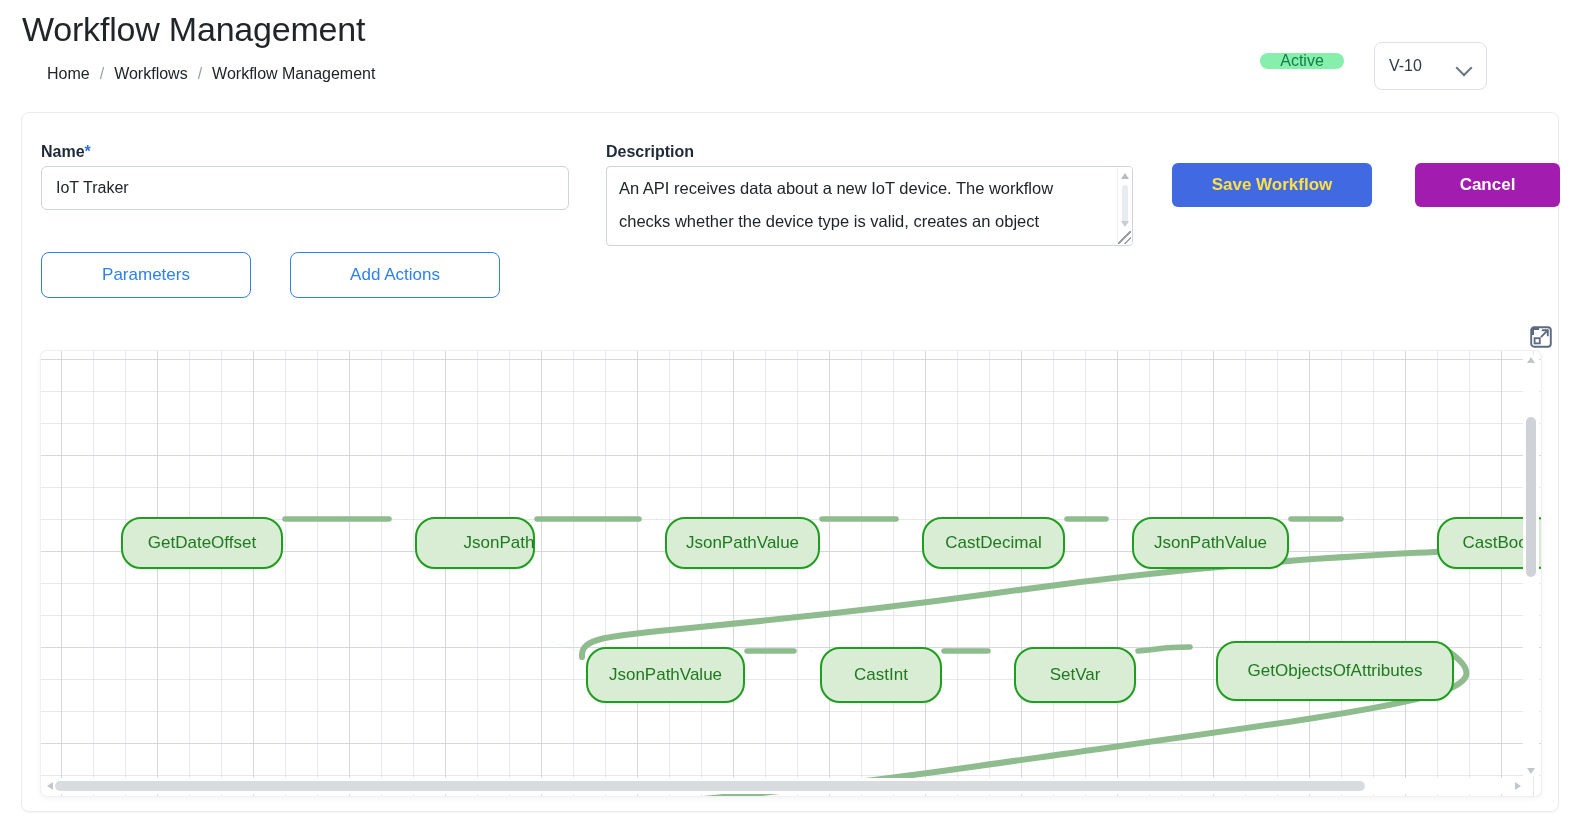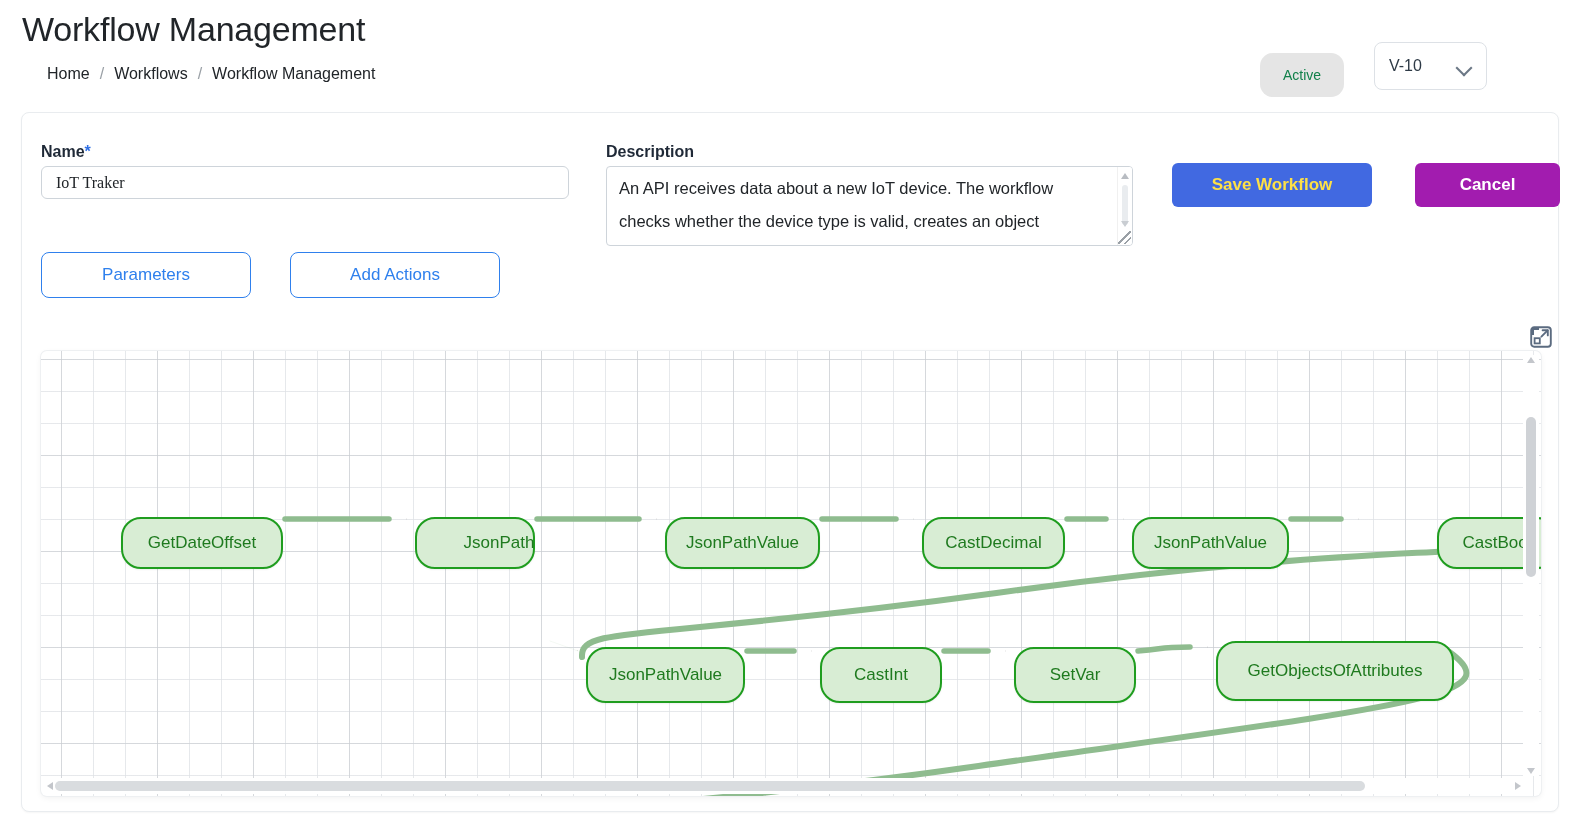--- a/index.html
+++ b/index.html
@@ -37,25 +37,25 @@
     align-items: flex-start;
     gap: 0px;
     margin-left: 25px;
   }
   #breadcrumb .crumb { color: #212529; text-decoration: none; }
   #breadcrumb .crumb-sep { color: #9aa0a6; margin: 0 10px; }
 
   #status-badge {
     position: absolute;
     left: 1260px; top: 53px;
-    width: 84px; height: 44px;
+    width: 84px; height: 16px;
     border-radius: 13px;
-    background: #e5e5e5;
+    background: #86efac;
     color: #11804a;
-    font-size: 14px;
+    font-size: 16px;
     display: flex;
     align-items: center;
     justify-content: center;
   }
 
   #version-select {
     position: absolute;
     left: 1374px; top: 42px;
     width: 113px; height: 48px;
     border: 1px solid #dde1e6;
@@ -102,25 +102,25 @@
     color: #1f2937;
   }
   .req-star { color: #2f6fe4; font-weight: bold; }
 
   #name-label  { left: 19px;  top: 30px; }
   #desc-label  { left: 584px; top: 30px; }
 
   #name-input {
     position: absolute;
     left: 19px; top: 53px;
-    width: 528px; height: 33px;
+    width: 528px; height: 44px;
     border: 1px solid #ced4da;
     border-radius: 6px;
     background: #fff;
-    font-family: Liberation Serif, serif;
+    font-family: Liberation Sans, sans-serif;
     font-size: 16px;
     color: #212529;
     padding: 0 14px;
     outline: none;
   }
 
   #desc-wrap {
     position: absolute;
     left: 584px; top: 53px;
     width: 527px; height: 80px;

